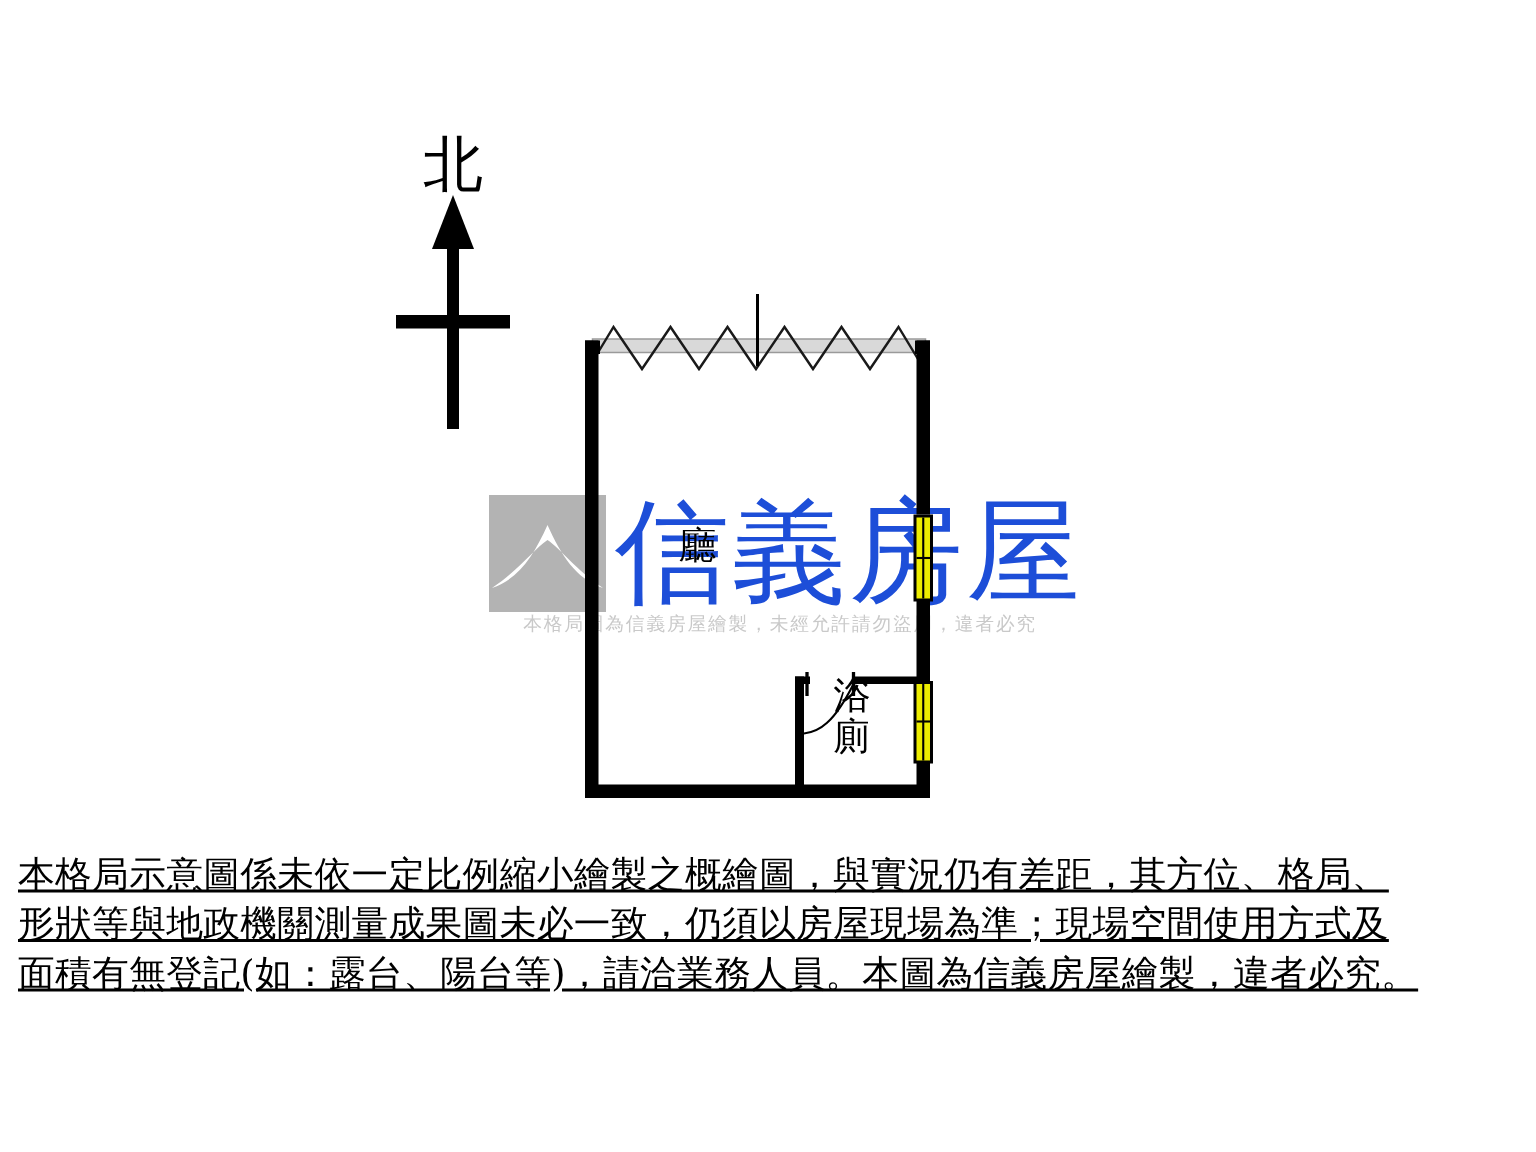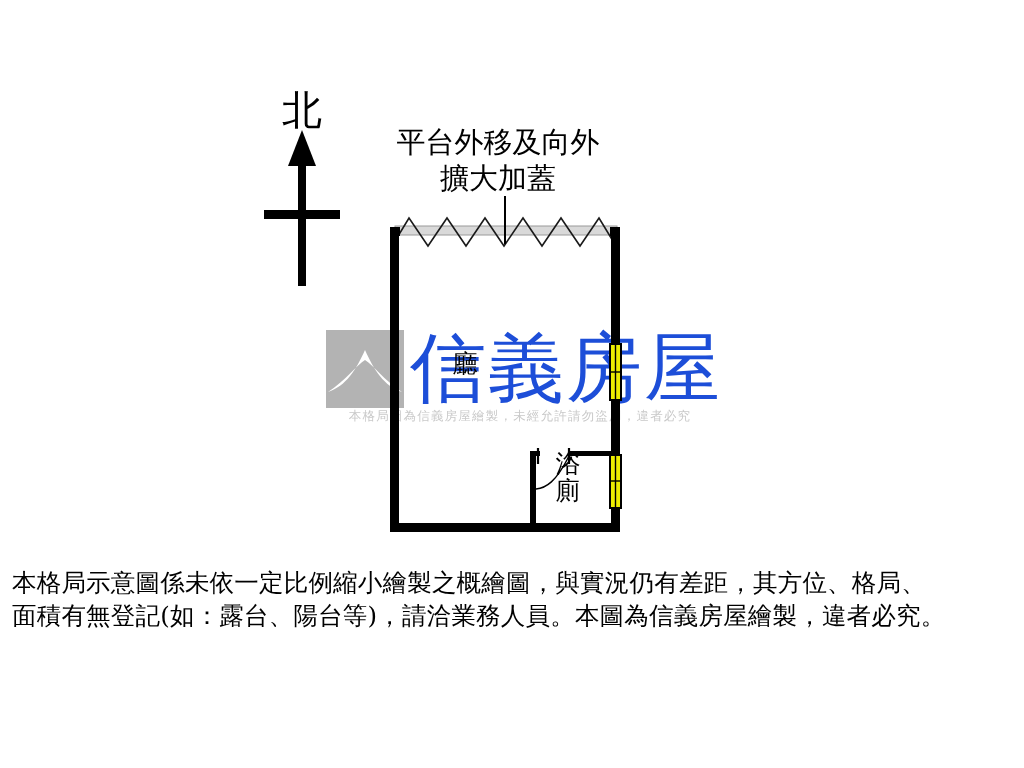--- a/index.html
+++ b/index.html
@@ -136,44 +136,41 @@
   .disclaimer {
     position: absolute;
     left: 12px;
     top: 566px;
     width: 1000px;
     font-family: "DejaVu Serif", "Liberation Serif", serif;
     font-size: 24.5px;
     line-height: 33px;
     color: #000;
     letter-spacing: 0.2px;
+    text-decoration: underline;
   }
   .disclaimer div { white-space: nowrap; }
 </style>
 </head>
 <body>
 
 <div id="stage">
 
   <div class="compass">
     <div class="compass-label">北</div>
     <svg width="100" height="200" viewBox="0 0 100 200">
 
       <rect x="46" y="58" width="8" height="140" fill="#000000"></rect>
 
       <rect x="12" y="122" width="76" height="9" fill="#000000"></rect>
 
       <polygon points="50,42 64,78 36,78" fill="#000000"></polygon>
     </svg>
   </div>
 
-  <div class="annot">
-    <span>平台外移及向外</span>
-    <span class="l2">擴大加蓋</span>
-  </div>
 
   <div class="watermark">
     <div class="wm-logo">
       <svg width="78" height="78" viewBox="0 0 78 78">
         <path d="M 2 62 C 20 56 30 40 39 20 C 48 40 58 56 76 62 C 58 50 48 36 39 30 C 30 36 20 50 2 62 Z" fill="#ffffff"></path>
       </svg>
     </div>
     <div class="wm-text">信義房屋</div>
   </div>
   <div class="wm-small">本格局圖為信義房屋繪製，未經允許請勿盜用，違者必究</div>
@@ -228,16 +225,17 @@
   </div>
 
   <div class="room-label label-hall">廳</div>
   <div class="room-label label-bath">
     <span>浴</span>
     <span>廁</span>
   </div>
 
   <div class="disclaimer">
     <div>本格局示意圖係未依一定比例縮小繪製之概繪圖，與實況仍有差距，其方位、格局、</div>
+    <div>形狀等與地政機關測量成果圖未必一致，仍須以房屋現場為準；現場空間使用方式及</div>
     <div>面積有無登記(如：露台、陽台等)，請洽業務人員。本圖為信義房屋繪製，違者必究。</div>
   </div>
 
 </div>
 
 </body></html>

